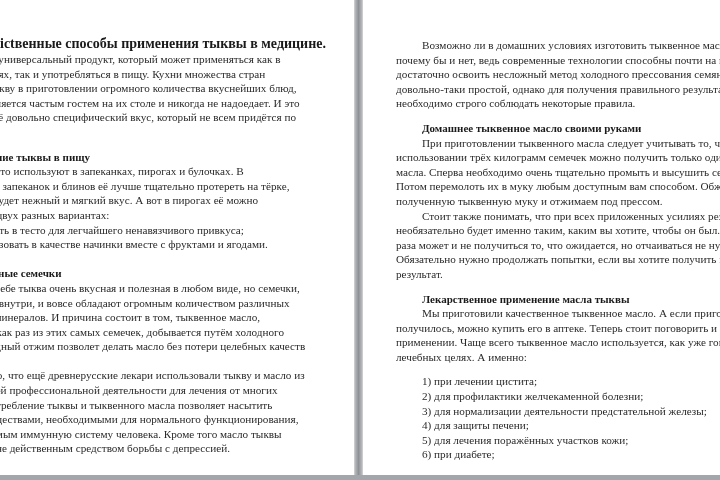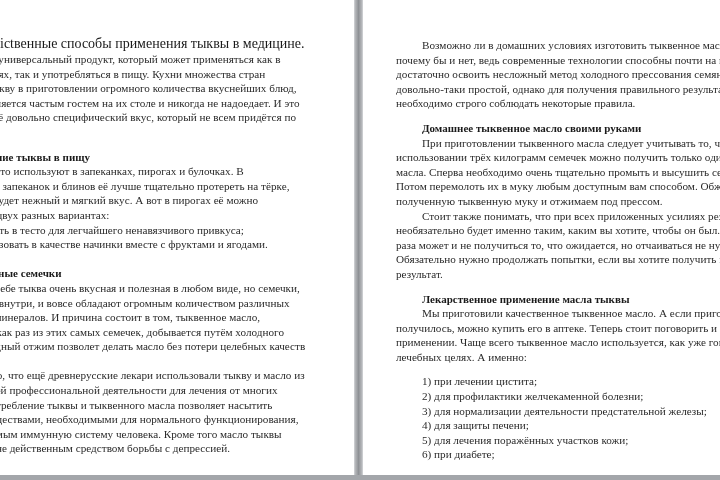--- a/index.html
+++ b/index.html
@@ -65,21 +65,21 @@
     }
     #page-left .content {
       left: -34px;
       top: 36px;
     }
     #page-right .content {
       left: 33px;
       top: 38px;
     }
     .title {
-      font-weight: normal;
+      font-weight: bold;
       font-size: 14px;
       line-height: 16px;
       color: #1a1a1a;
       margin-left: 34px;
     }
     .h2 {
       font-weight: bold;
       font-size: 11px;
       color: #1a1a1a;
     }

